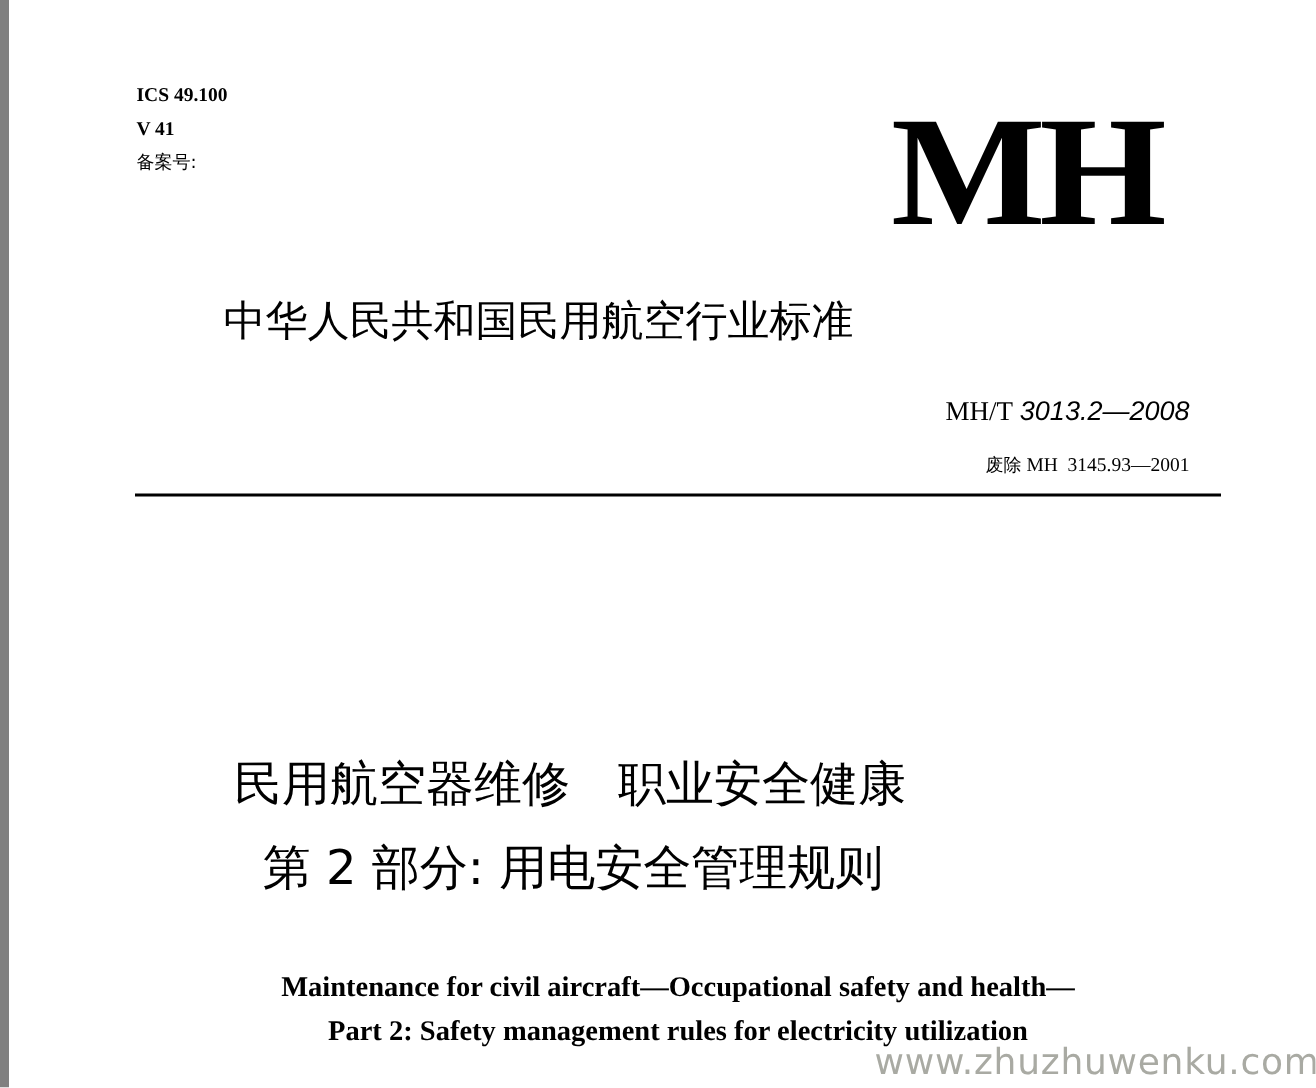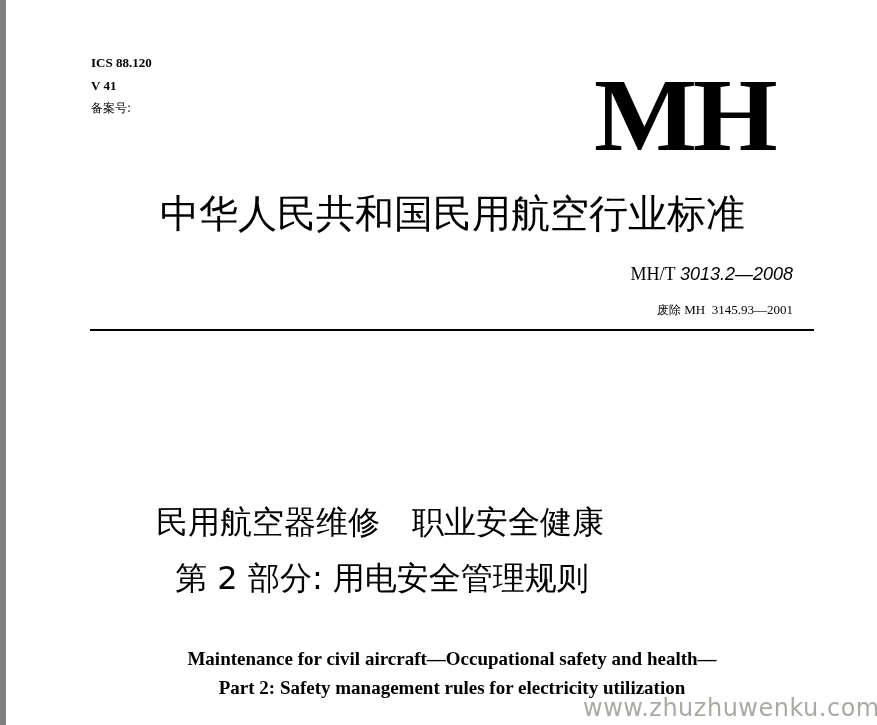--- a/index.html
+++ b/index.html
@@ -2,41 +2,41 @@
 <html><head>
 <meta charset="utf-8">
 <style>
   html, body { margin:0; padding:0; }
   body { width:877px; height:725px; background:#ffffff; position:relative; overflow:hidden; }
   .leftbar { position:absolute; left:0; top:0; width:6px; height:725px; background:#808080; }
   .abs { position:absolute; white-space:nowrap; color:#000; }
   .meta { left:91px; font-family:"Liberation Serif", serif; font-weight:bold; font-size:13px; line-height:15px; }
   .meta-cn { font-family:"DejaVu Sans", sans-serif; font-weight:normal; font-size:12px; }
   .logo { left:594px; top:60px; font-family:"Liberation Serif", serif; font-weight:bold; font-size:104px; line-height:110px; letter-spacing:-4px; transform:scaleX(1.05); transform-origin:left top; }
-  .authority { left:160px; top:190px; font-family:"DejaVu Sans", sans-serif; font-size:39px; line-height:48px; letter-spacing:0px; }
+  .authority { left:149px; top:190px; font-family:"DejaVu Sans", sans-serif; font-size:28px; line-height:48px; letter-spacing:0px; }
   .stdno { right:84px; top:261px; font-size:18px; line-height:26px; }
   .stdno .pre { font-family:Liberation Serif, serif;text-align:center; }
   .stdno .num { font-family:"Liberation Sans", sans-serif;font-style:italic; }
   .replaces { right:84px; top:300px; font-family:"Liberation Serif", serif; font-size:13px; line-height:20px; }
   .replaces .cn { font-family:"DejaVu Serif", serif; font-size:12px; }
   .rule { position:absolute; left:90px; top:329px; width:724px; height:2px; background:#000; }
   .title-cn { left:0; width:750px; text-align:center; font-family:"DejaVu Sans", sans-serif; font-size:32px; line-height:44px; }
   .t1 { top:500px; padding-left:10px; box-sizing:border-box; }
   .t2 { top:556px; padding-left:14px; box-sizing:border-box; }
   .title-en { left:0; width:904px; text-align:center; font-family:"Liberation Serif", serif; font-weight:bold; font-size:19px; line-height:29px; }
   .e1 { top:644px; }
   .e2 { top:673px; }
   .watermark { left:583px; top:693px; font-family:"DejaVu Sans", sans-serif; font-size:24px; line-height:30px; color:#a9aaa3; letter-spacing:0.5px; }
 </style>
 </head>
 <body>
 
 <div class="leftbar"></div>
 
-<div class="abs meta" style="top:55px;">ICS 88.120</div>
+<div class="abs meta" style="top:55px;">ICS 49.100</div>
 <div class="abs meta" style="top:78px;">V 41</div>
 <div class="abs meta meta-cn" style="top:101px;">备案号:</div>
 
 <div class="abs logo">MH</div>
 
 <div class="abs authority">中华人民共和国民用航空行业标准</div>
 
 <div class="abs stdno">
   <span class="pre">MH/T</span>
   <span class="num">3013.2—2008</span>

